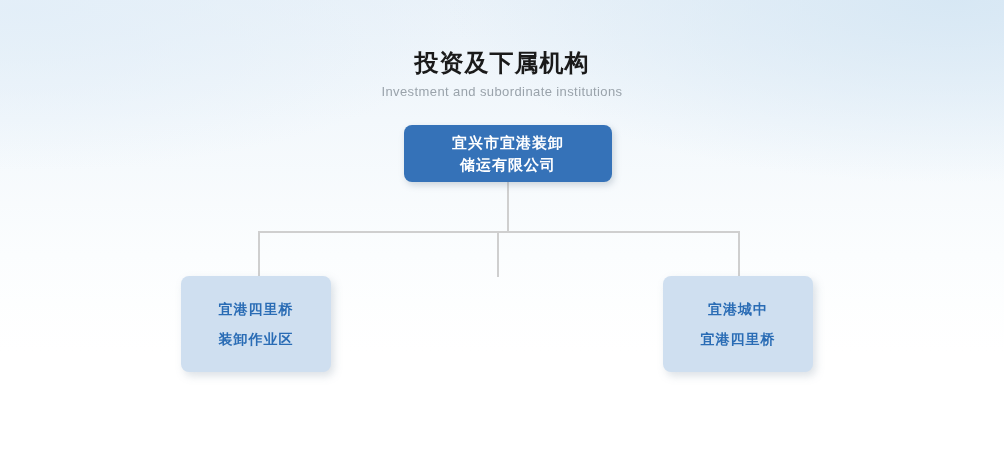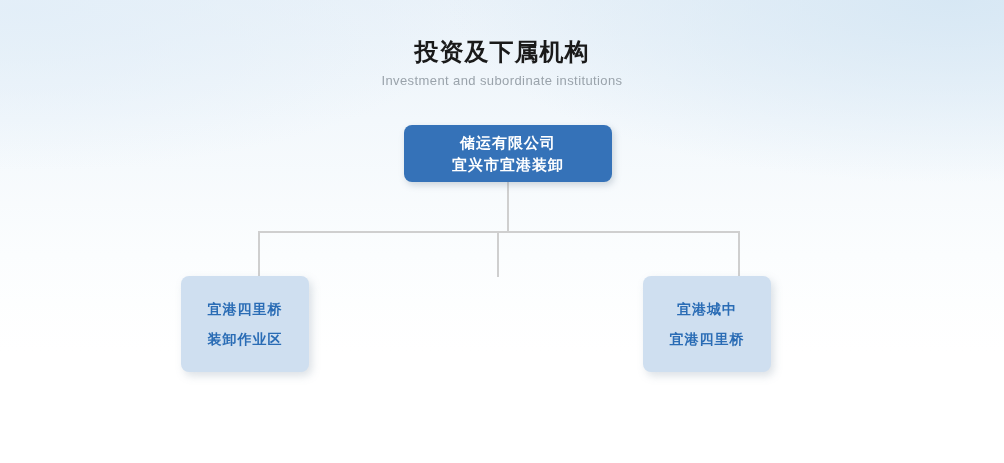--- a/index.html
+++ b/index.html
@@ -22,21 +22,21 @@
     background:
       radial-gradient(ellipse 70% 55% at 95% 0%, rgba(214,231,244,0.95) 0%, rgba(214,231,244,0.0) 72%),
       radial-gradient(ellipse 65% 50% at 2% 2%, rgba(226,238,248,0.9) 0%, rgba(226,238,248,0.0) 70%),
       linear-gradient(to bottom, #eaf2f9 0%, #f3f8fc 26%, #fbfdfe 55%, #ffffff 76%, #ffffff 100%);
   }
 
   
   .heading-block {
     position: absolute;
     left: 0;
-    top: 37px;
+    top: 48px;
     width: 1004px;
     text-align: center;
   }
   .page-title {
     margin: 0;
     font-size: 24px;
     line-height: 30px;
     font-weight: bold;
     color: #1a1a1a;
     letter-spacing: 1px;
@@ -88,55 +88,55 @@
   .node-root .node-line {
     color: #ffffff;
     font-size: 15px;
     line-height: 22px;
     font-weight: bold;
     letter-spacing: 1px;
   }
 
   .node-child {
     top: 276px;
-    width: 128px;
+    width: 150px;
     height: 96px;
     background: #cfdff0;
     box-shadow: 3px 4px 8px rgba(120,140,160,0.26);
   }
   .node-child .node-line {
     color: #2a6cb5;
     font-size: 14px;
     line-height: 30px;
     font-weight: bold;
     letter-spacing: 1px;
   }
   .node-c1 { left: 181px; }
   .node-c2 { left: 423px; }
-  .node-c3 { left: 643px; }
+  .node-c3 { left: 663px; }
 </style>
 </head>
 <body>
 
 <div id="org-page">
 
   <div class="heading-block">
     <h1 class="page-title">投资及下属机构</h1>
     <p class="page-subtitle">Investment and subordinate institutions</p>
   </div>
 
   <div class="connector conn-v-root"></div>
   <div class="connector conn-h-bar"></div>
   <div class="connector conn-v-c1"></div>
   <div class="connector conn-v-c2"></div>
   <div class="connector conn-v-c3"></div>
 
   <div class="node node-root">
+    <span class="node-line">宜兴市宜港装卸</span>
     <span class="node-line">储运有限公司</span>
-    <span class="node-line">宜兴市宜港装卸</span>
   </div>
 
   <div class="node node-child node-c1">
     <span class="node-line">宜港四里桥</span>
     <span class="node-line">装卸作业区</span>
   </div>
 
 
   <div class="node node-child node-c3">
     <span class="node-line">宜港城中</span>

